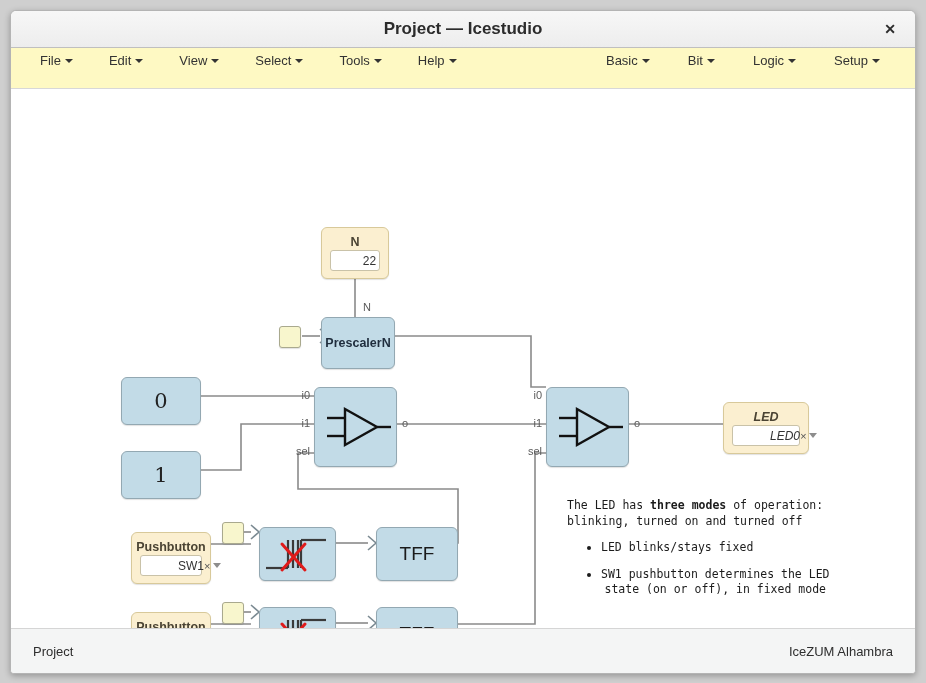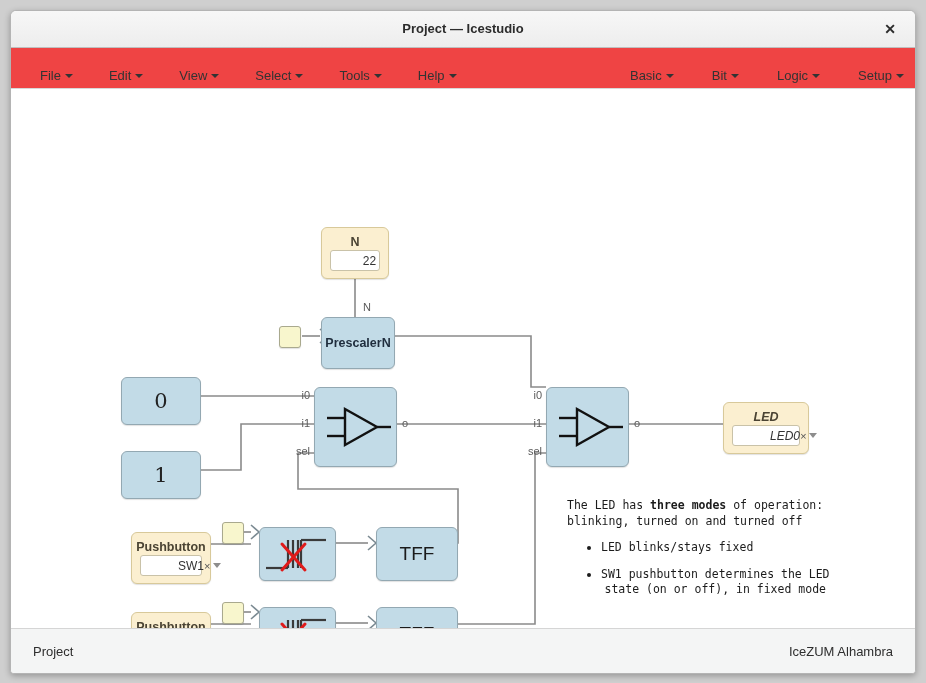--- a/index.html
+++ b/index.html
@@ -30,44 +30,44 @@
     height: 36px; min-height: 36px;
     background: linear-gradient(to bottom, #f7f7f7 0%, #ededed 100%);
     border-bottom: 1px solid #bfbfbf;
     border-radius: 5px 5px 0 0;
   }
   .title-text {
     position: absolute;
     left: 0; right: 0; top: 0;
     line-height: 36px;
     text-align: center;
-    font-size: 13px;
+    font-size: 17px;
     font-weight: bold;
     color: #2c2c2c;
   }
   .close-btn {
     position: absolute;
     right: 10px; top: 0;
     width: 30px; height: 36px;
     line-height: 36px;
     text-align: center;
     font-size: 14px; font-weight: bold;
     color: #2b2b2b;
     cursor: pointer;
   }
   
   .menubar {
     position: relative;
     height: 40px; min-height: 40px;
-    background: #ef4444;
+    background: #fef9c3;
     border-bottom: 1px solid #d8d8d8;
-    display: flex; align-items: flex-end;
+    display: flex; align-items: flex-start;
   }
   .menu-left { display: flex; align-items: center; padding-left: 18px; }
-  .menu-right { display: flex; align-items: center; margin-left: auto; }
+  .menu-right { display: flex; align-items: center; margin-left: auto; padding-right: 24px; }
   .menu-item {
     font-size: 13px;
     color: #333;
     padding: 5px 11px;
     margin-right: 14px;
     cursor: pointer;
     white-space: nowrap;
     border-radius: 3px;
   }
   .menu-right .menu-item { margin-right: 16px; }

